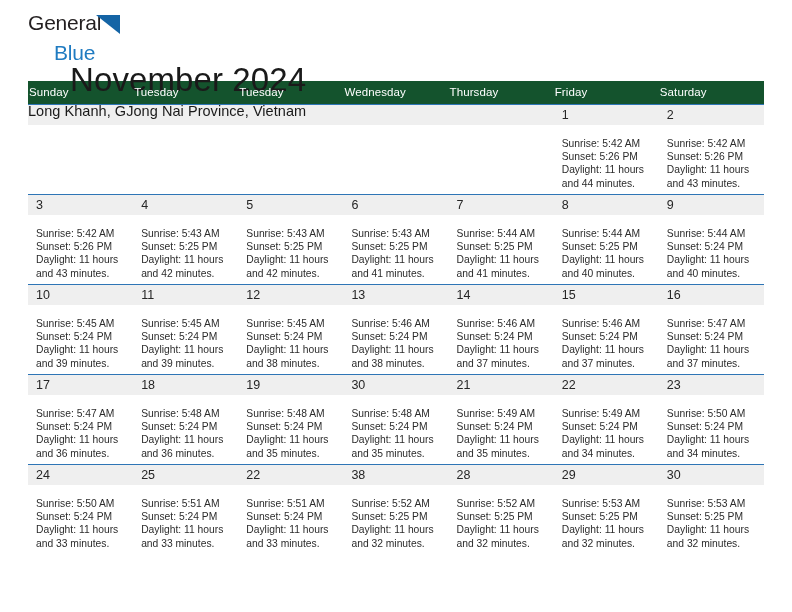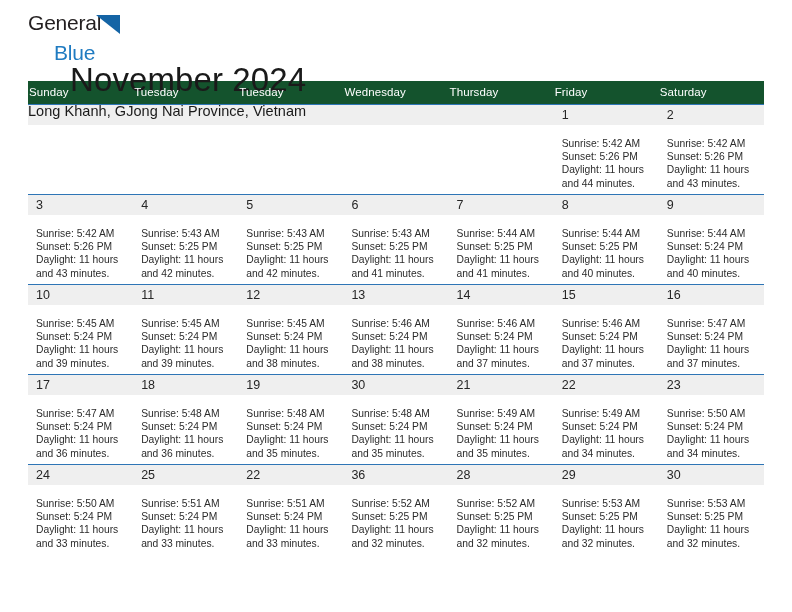--- a/index.html
+++ b/index.html
@@ -496,21 +496,21 @@
               <div class="details">
                 <div>Sunrise: 5:51 AM</div>
                 <div>Sunset: 5:24 PM</div>
                 <div>Daylight: 11 hours</div>
                 <div>and 33 minutes.</div>
               </div>
             </div>
           </td>
           <td>
             <div class="cell-inner">
-              <div class="daynum">36</div>
+              <div class="daynum">38</div>
               <div class="details">
                 <div>Sunrise: 5:52 AM</div>
                 <div>Sunset: 5:25 PM</div>
                 <div>Daylight: 11 hours</div>
                 <div>and 32 minutes.</div>
               </div>
             </div>
           </td>
           <td>
             <div class="cell-inner">

